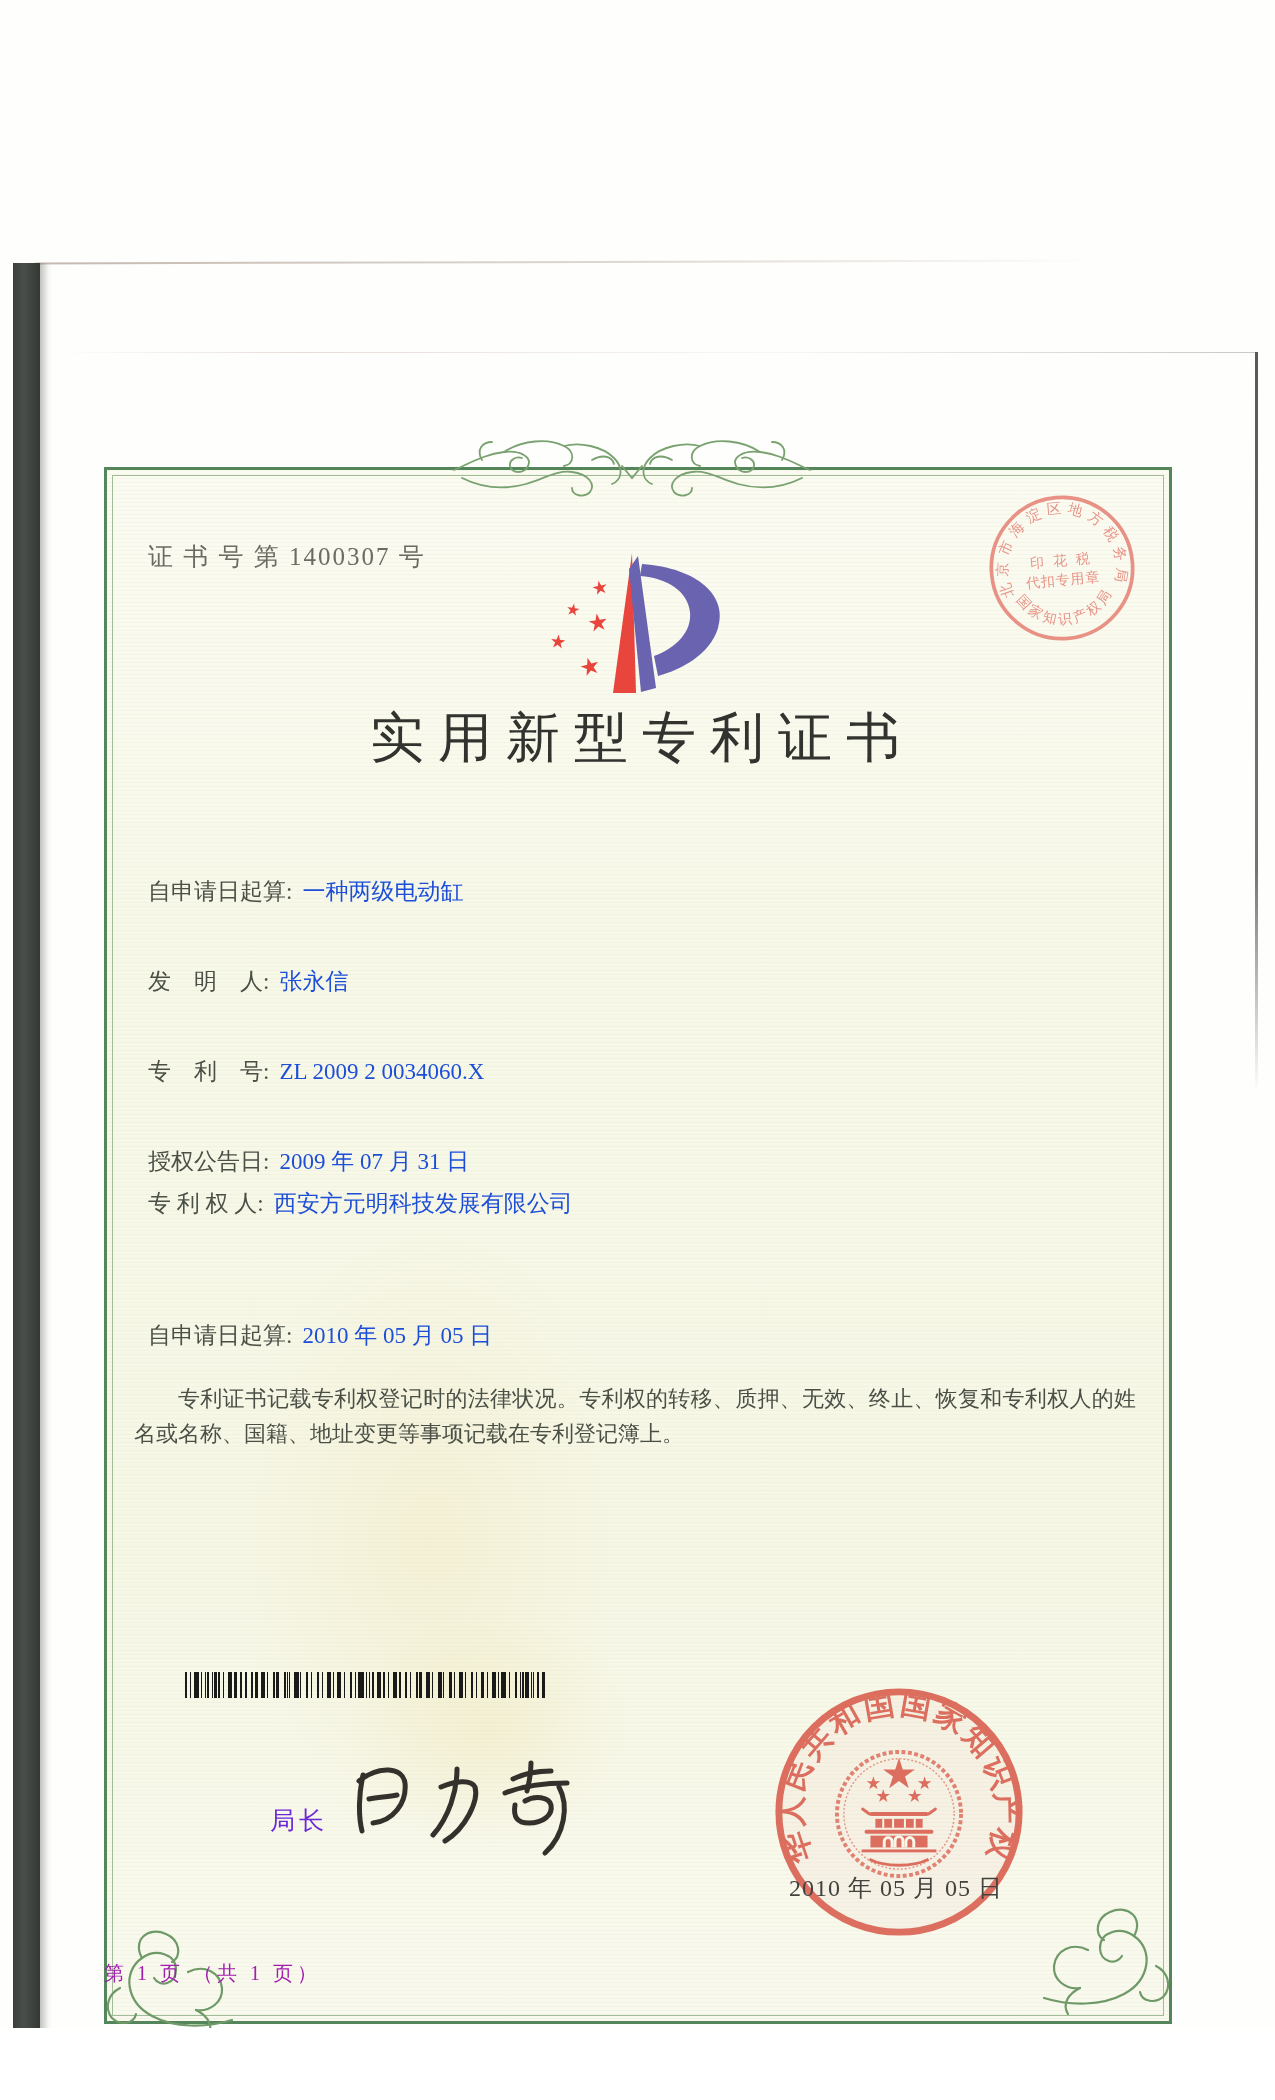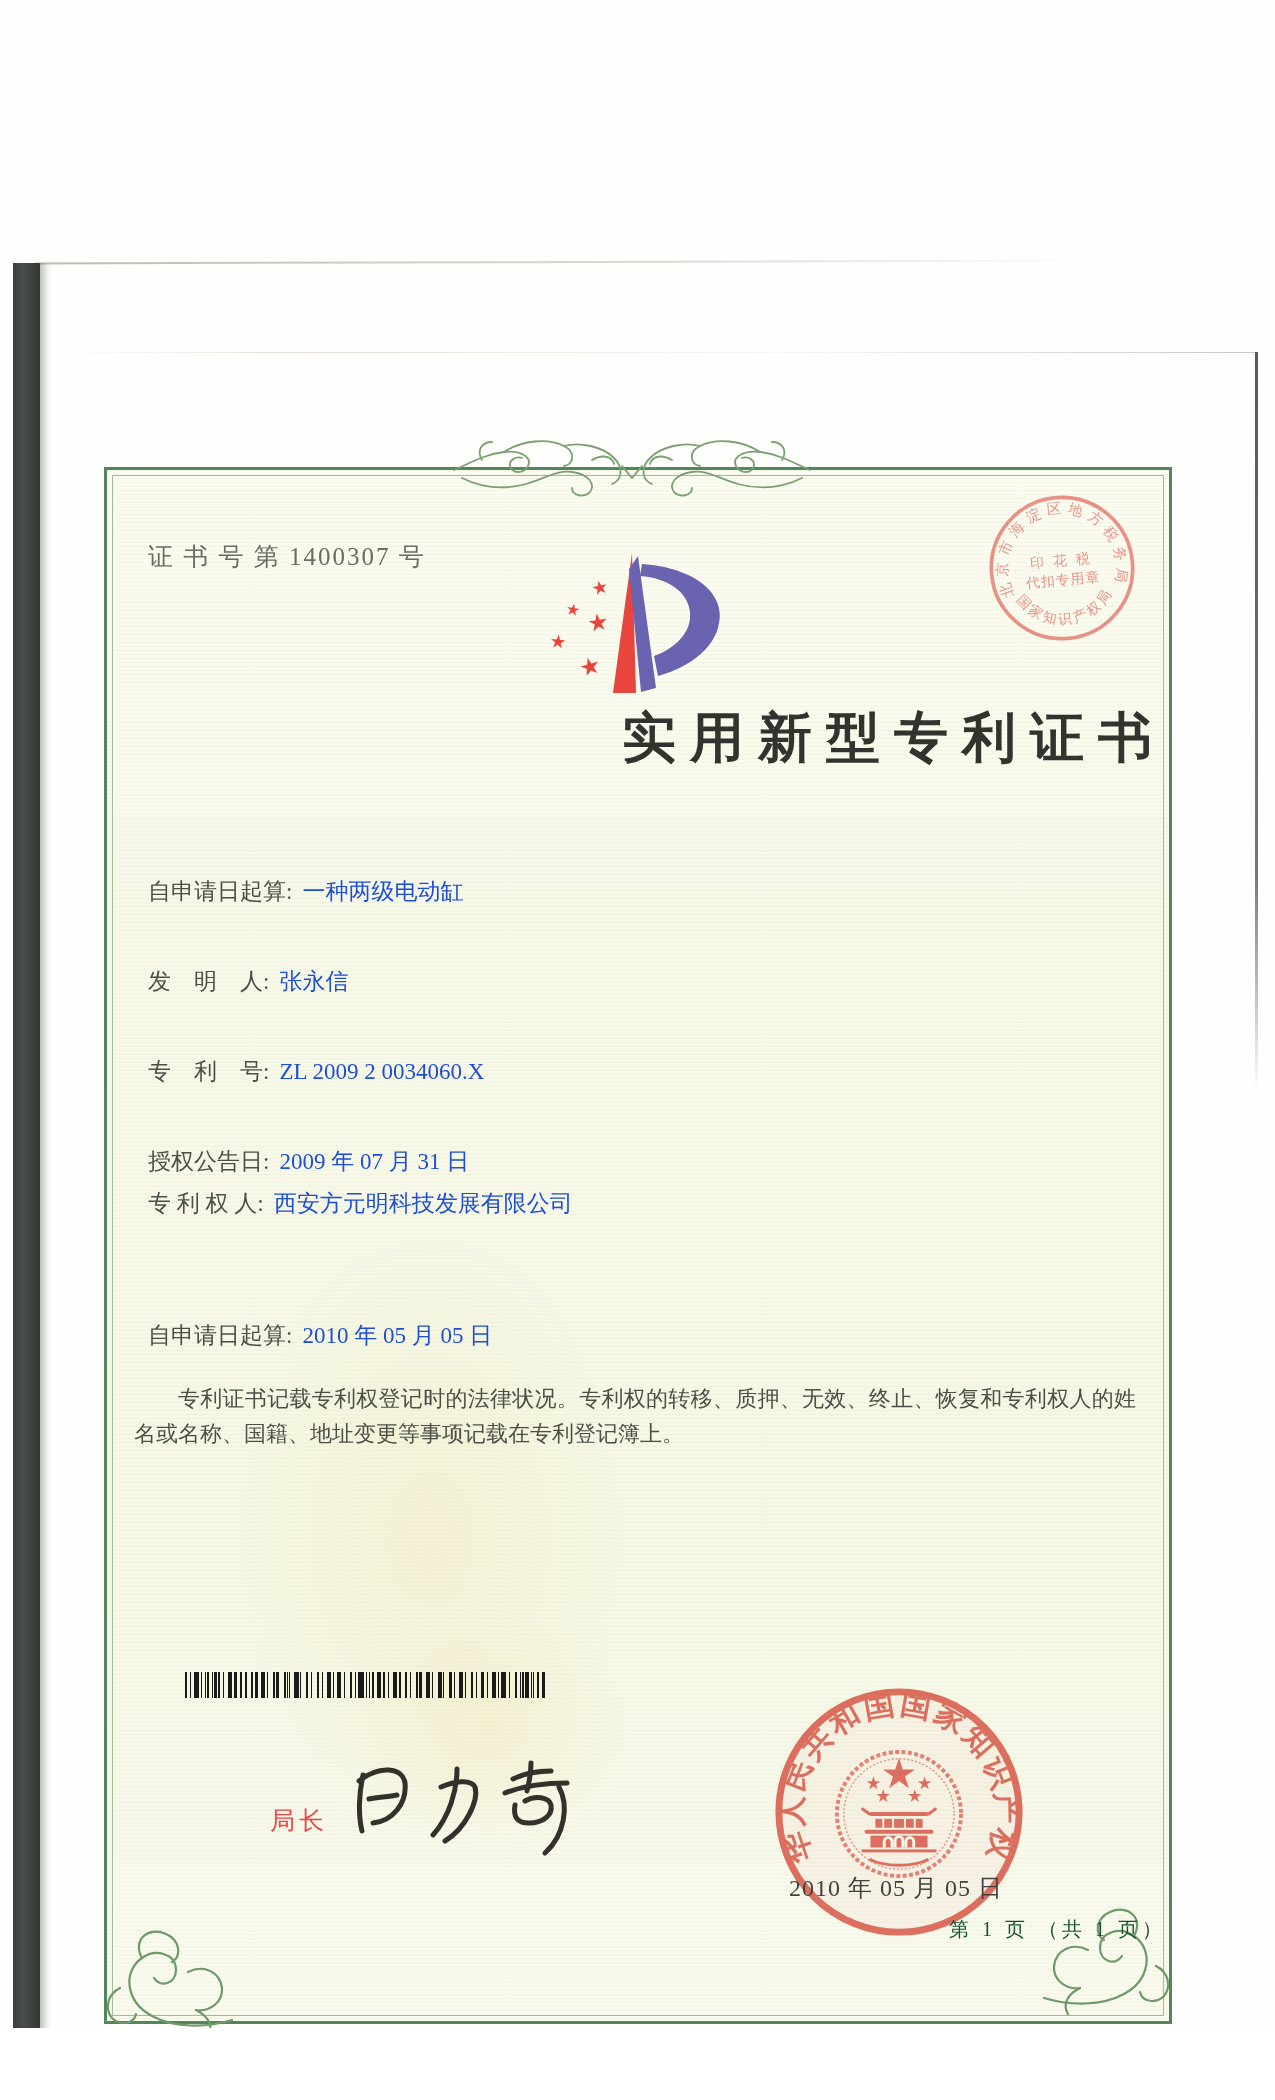--- a/index.html
+++ b/index.html
@@ -25,36 +25,36 @@
     background:radial-gradient(ellipse at 50% 50%,rgba(236,222,160,.25),rgba(236,222,160,0) 65%);}
   
   .frame{position:absolute;left:104px;top:467px;width:1062px;height:1551px;
     border:3px solid #55855a;background:
       repeating-linear-gradient(180deg,rgba(160,185,135,.08) 0 1px,rgba(160,185,135,0) 1px 4px),
       linear-gradient(180deg,#fbfbf2 0%,#f8f8e9 30%,#f7f7e6 70%,#f9f9ee 100%);}
   .frame-inner{position:absolute;left:5px;top:5px;right:5px;bottom:5px;border:1px solid #a0bd98;}
   
   .abs{position:absolute;}
   .cert-number{left:148px;top:540px;font-size:25px;letter-spacing:2px;color:#6b6b64;}
-  .title{left:104px;top:702px;width:1062px;text-align:right;font-size:54px;font-weight:700;
+  .title{left:104px;top:702px;width:1062px;text-align:center;font-size:54px;font-weight:400;
     letter-spacing:14px;text-indent:14px;color:#32322f;}
   .field{left:148px;font-size:23px;color:#4b5047;white-space:nowrap;}
   .field .val{margin-left:10px;color:#1d4ed8;}
   .body-text{left:134px;top:1382px;width:1002px;font-size:22px;line-height:34.5px;
     color:#4b5047;text-align:justify;}
   .body-text p{margin:0;text-indent:2em;}
   .barcode{left:185px;top:1672px;width:362px;height:26px;
     background-image:
      repeating-linear-gradient(90deg,#1a1a18 0 2px,transparent 2px 5px,#1a1a18 5px 6px,transparent 6px 10px,#1a1a18 10px 14px,transparent 14px 16px,#1a1a18 16px 17px,transparent 17px 22px,#1a1a18 22px 24px,transparent 24px 27px,#1a1a18 27px 28px,transparent 28px 33px),
      repeating-linear-gradient(90deg,transparent 0 9px,#1a1a18 9px 11px,transparent 11px 20px,#1a1a18 20px 21px,transparent 21px 29px,#1a1a18 29px 32px,transparent 32px 41px);}
-  .director{left:270px;top:1804px;font-size:25px;letter-spacing:4px;color:#ef4444;
+  .director{left:270px;top:1804px;font-size:25px;letter-spacing:4px;color:#6d28d9;
     font-family:"Liberation Sans","DejaVu Sans",sans-serif;}
   .sig{left:345px;top:1752px;}
-  .footer{left:104px;top:1916px;width:1062px;text-align:right;font-size:20px;
-    letter-spacing:4px;color:#14532d;}
+  .footer{left:104px;top:1960px;width:1062px;text-align:left;font-size:20px;
+    letter-spacing:4px;color:#a21caf;}
   .seal-wrap{left:771px;top:1684px;width:256px;height:256px;}
   .seal-wrap svg{position:absolute;left:0;top:0;opacity:.88;}
   .seal-date{position:absolute;left:18px;top:188px;width:220px;font-size:24px;
     letter-spacing:1px;color:#42423e;white-space:nowrap;}
   .tax-stamp{left:983px;top:489px;width:158px;height:158px;transform:rotate(-5deg);opacity:.8;}
   .hidden-label{position:absolute;width:1px;height:1px;overflow:hidden;clip:rect(0 0 0 0);}
   .orn{position:absolute;pointer-events:none;}
 </style>
 </head>
 <body>

